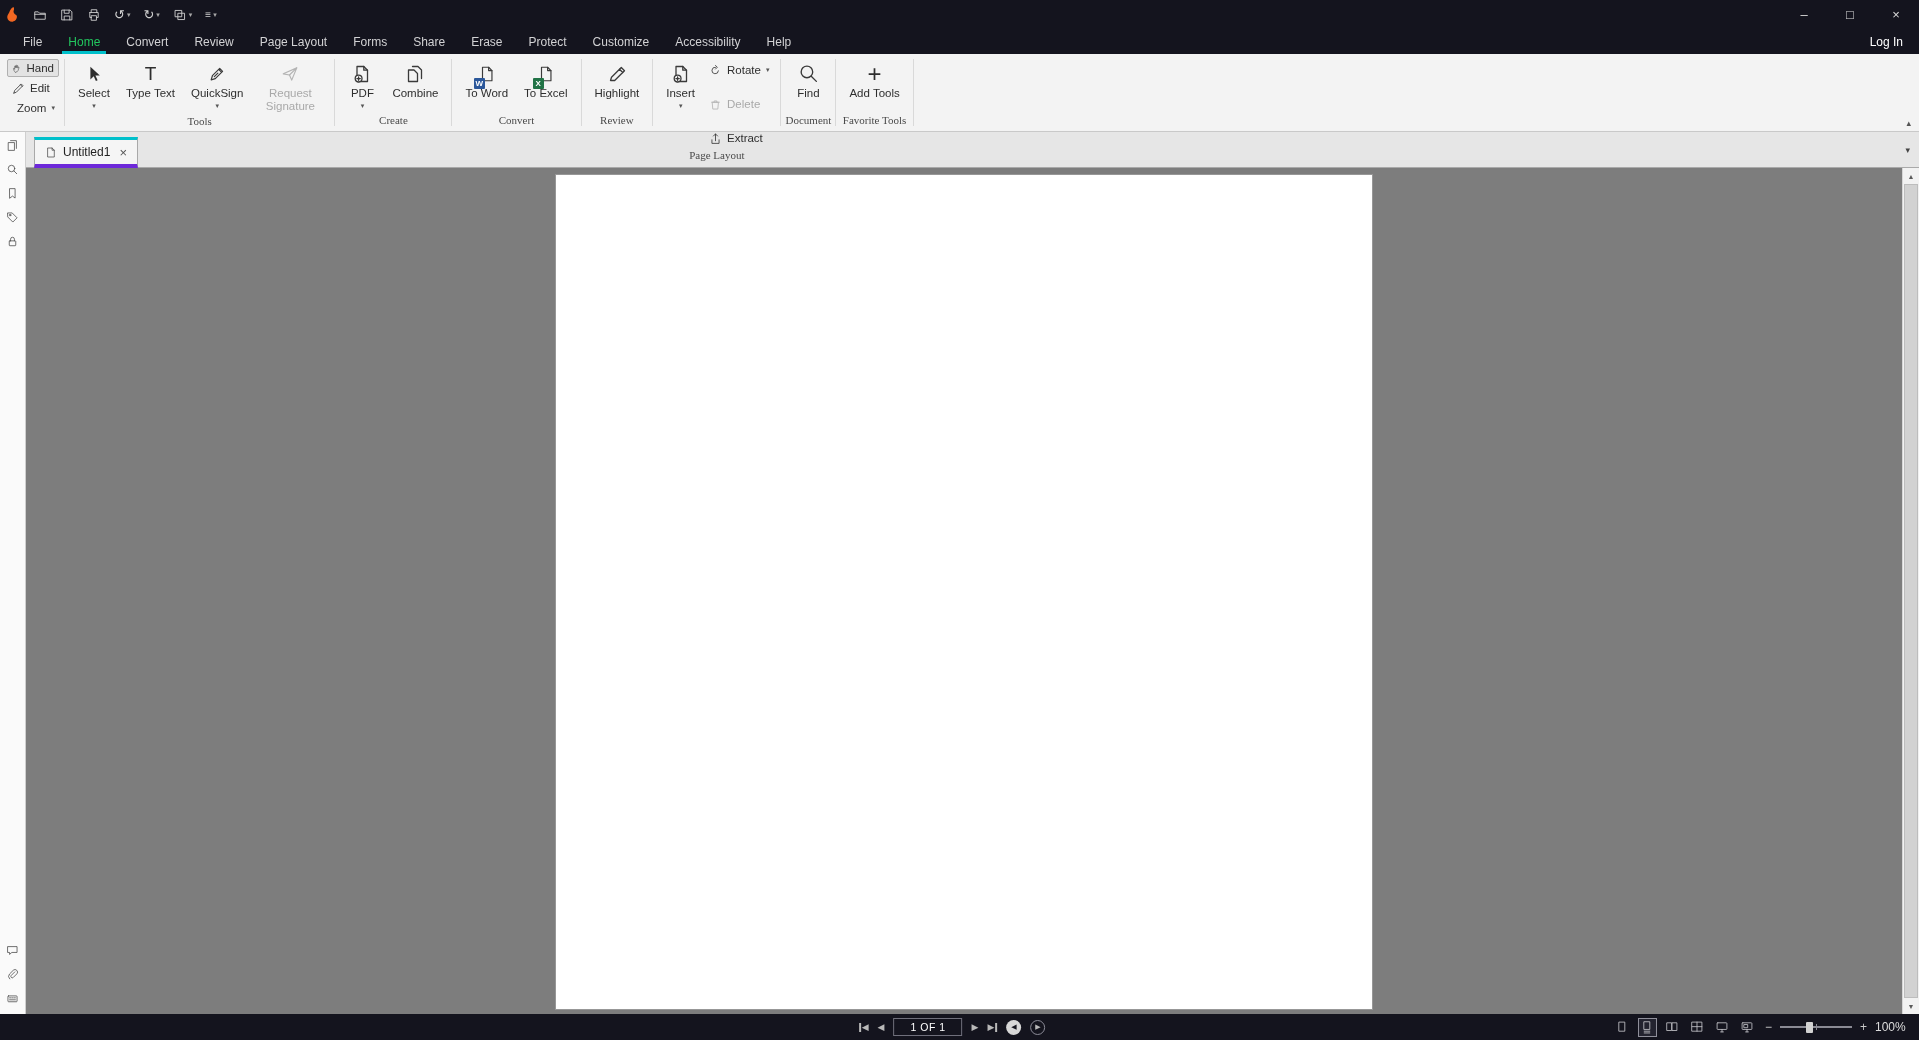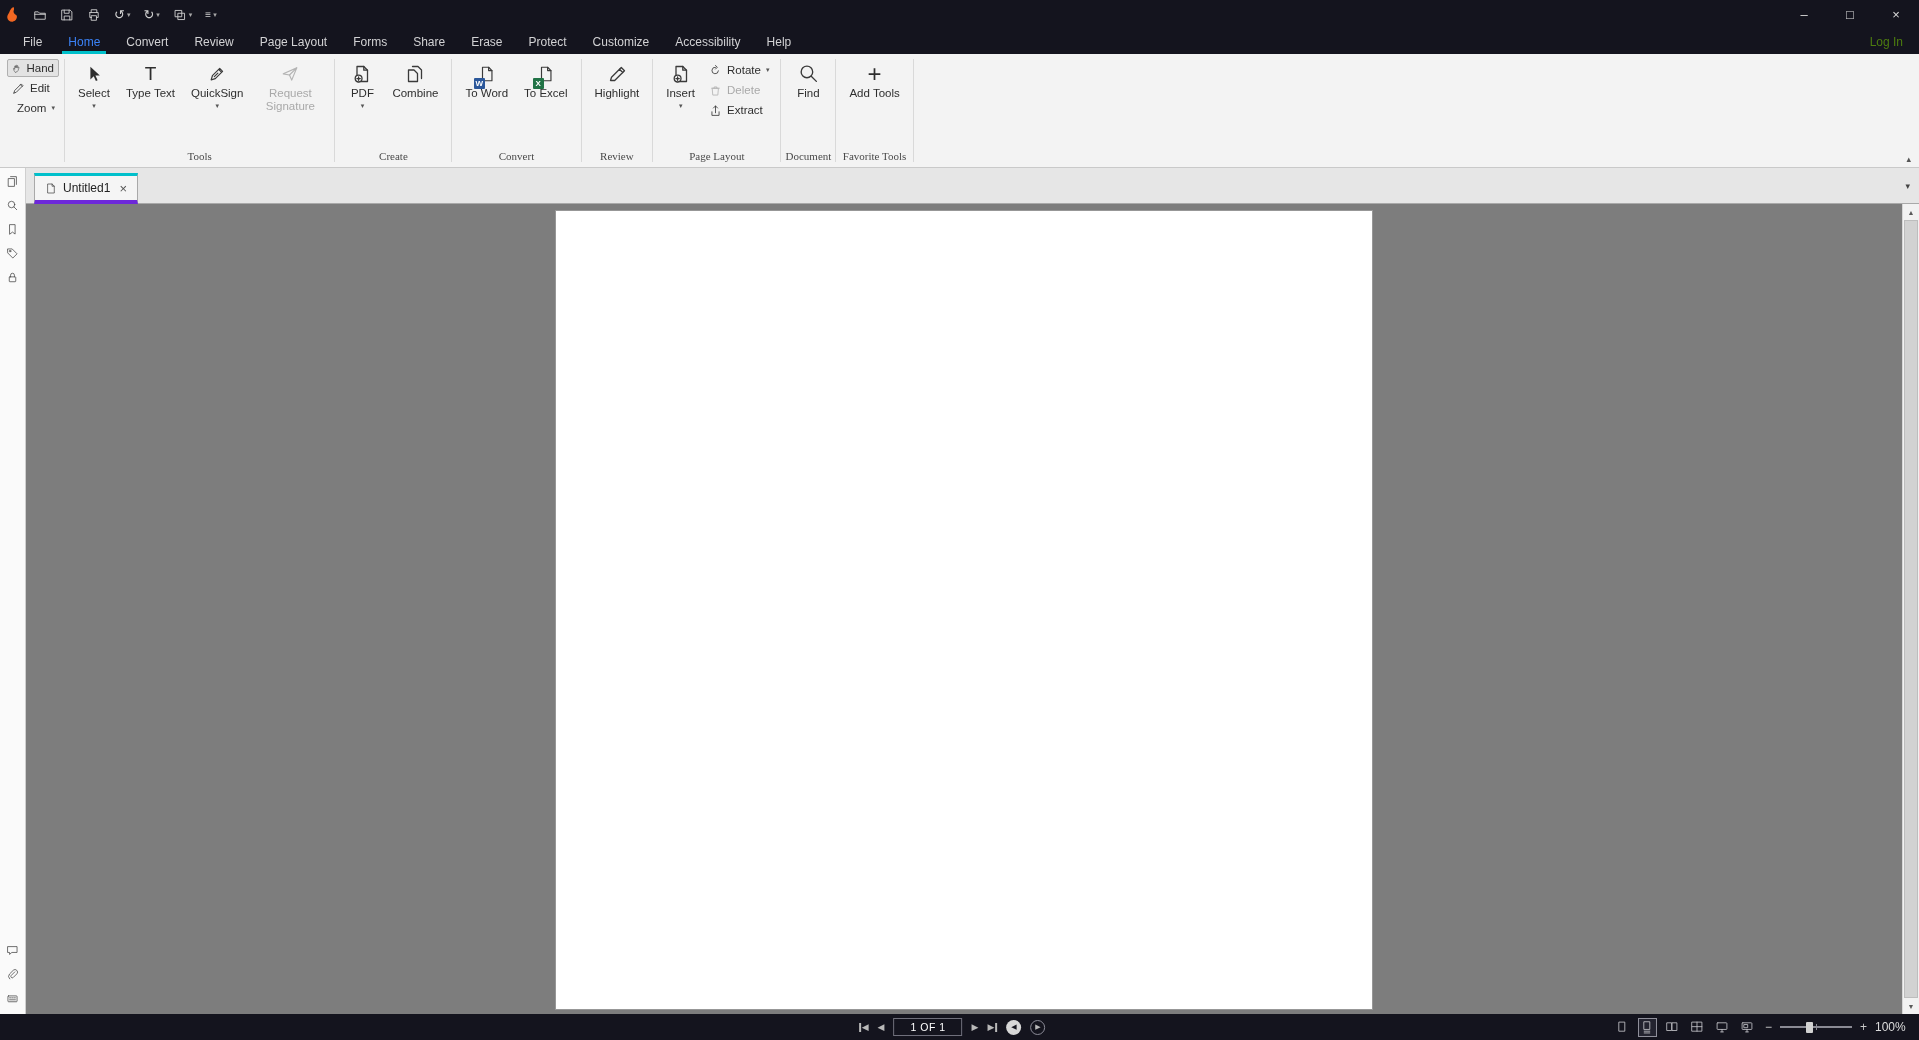--- a/index.html
+++ b/index.html
@@ -23,26 +23,26 @@
   .tb-btn svg{stroke:#d0d0d0;fill:none;stroke-width:1.3;stroke-linecap:round;stroke-linejoin:round;}
   .uglyph{font-size:13px;line-height:1;color:#d0d0d0;}
   .tb-caret{font-size:7px;color:#a8a8a8;line-height:1;}
   .tb-title{position:absolute;left:0;right:0;text-align:center;font-size:12px;color:#e9e9e9;pointer-events:none;z-index:1;}
   .tb-controls{margin-left:auto;display:flex;height:100%;z-index:2;}
   .winbtn{width:46px;height:100%;display:flex;align-items:center;justify-content:center;font-size:13px;color:#dcdcdc;}
 
   
   .menubar{height:25px;background:var(--dark);display:flex;align-items:stretch;padding-left:10px;flex:0 0 auto;text-align:right;}
   .menu-item{padding:0 13px;display:flex;align-items:center;font-size:12px;color:#d2d2d4;position:relative;}
-  .menu-item.active{color:#3b82f6;}
+  .menu-item.active{color:#22c55e;}
   .menu-item.active::after{content:"";position:absolute;left:7px;right:7px;bottom:0;height:3px;background:var(--teal);}
-  .login{margin-left:auto;padding:0 16px;display:flex;align-items:center;font-size:12px;color:#4d7c0f;}
+  .login{margin-left:auto;padding:0 16px;display:flex;align-items:center;font-size:12px;color:#ffffff;}
 
   
-  .ribbon{height:114px;background:var(--ribbon-bg);border-bottom:1px solid #c9c9c9;display:flex;align-items:stretch;position:relative;flex:0 0 auto;}
+  .ribbon{height:78px;background:var(--ribbon-bg);border-bottom:1px solid #c9c9c9;display:flex;align-items:stretch;position:relative;flex:0 0 auto;}
   .ribbon svg{stroke:#3a3a3a;fill:none;stroke-width:1.3;stroke-linecap:round;stroke-linejoin:round;}
   .vsep{width:1px;background:#d9d9d9;margin:5px 0;}
   .qt-col{width:64px;padding:5px 5px 0 7px;display:flex;flex-direction:column;gap:2px;}
   .qt-btn{height:18px;display:flex;align-items:center;gap:5px;font-size:11.5px;color:#2e2e2e;padding:0 4px;border:1px solid transparent;border-radius:2px;}
   .qt-btn.selected{background:#e3e3e3;border-color:#b0b0b0;}
   .qt-caret{font-size:7px;color:#555;}
   .group{display:flex;flex-direction:column;}
   .group-body{flex:1;display:flex;align-items:flex-start;padding:3px 6px 0;gap:2px;}
   .group-label{font-size:11px;color:#4a4a4a;text-align:center;padding:2px 4px 5px;white-space:nowrap;font-family:Liberation Serif, serif;}
   .rb-btn{display:flex;flex-direction:column;align-items:center;padding:3px 7px 0;min-width:42px;}
@@ -50,21 +50,21 @@
   .rb-label{font-size:11.5px;color:#2e2e2e;text-align:center;line-height:1.15;max-width:62px;white-space:normal;}
   .rb-caret{font-size:7px;color:#555;margin-top:2px;line-height:1;}
   .rb-btn.disabled .rb-label{color:#a9a9a9;}
   .rb-btn.disabled svg{stroke:#b4b4b4;}
   .tletter{font-size:19px;color:#2e2e2e;line-height:1;}
   .plus-glyph{font-size:24px;font-weight:300;color:#2e2e2e;line-height:1;}
   .doc-badge-wrap{position:relative;}
   .badge{position:absolute;left:-4px;bottom:-2px;width:11px;height:11px;color:#fff;font-size:8px;font-weight:bold;display:flex;align-items:center;justify-content:center;border-radius:1px;}
   .badge.word{background:#2b579a;}
   .badge.excel{background:#217346;}
-  .pl-stack{display:flex;flex-direction:column;justify-content:flex-start;padding-top:4px;gap:2px;}
+  .pl-stack{display:flex;flex-direction:column;justify-content:flex-start;padding-top:4px;gap:16px;}
   .pl-row{height:18px;display:flex;align-items:center;gap:5px;font-size:11.5px;color:#2e2e2e;padding:0 5px;}
   .pl-row.disabled{color:#a9a9a9;}
   .pl-row.disabled svg{stroke:#b4b4b4;}
   .ribbon-collapse{position:absolute;right:8px;bottom:3px;font-size:9px;color:#555;}
 
   
   .content{flex:1;display:flex;min-height:0;}
   .sidebar{width:26px;background:#fafafa;border-right:1px solid #cfcfcf;display:flex;flex-direction:column;align-items:center;padding:7px 0 9px;gap:11px;}
   .sidebar .spacer{flex:1;}
   .side-btn svg{stroke:#4a4a4a;fill:none;stroke-width:1.2;stroke-linecap:round;stroke-linejoin:round;}

